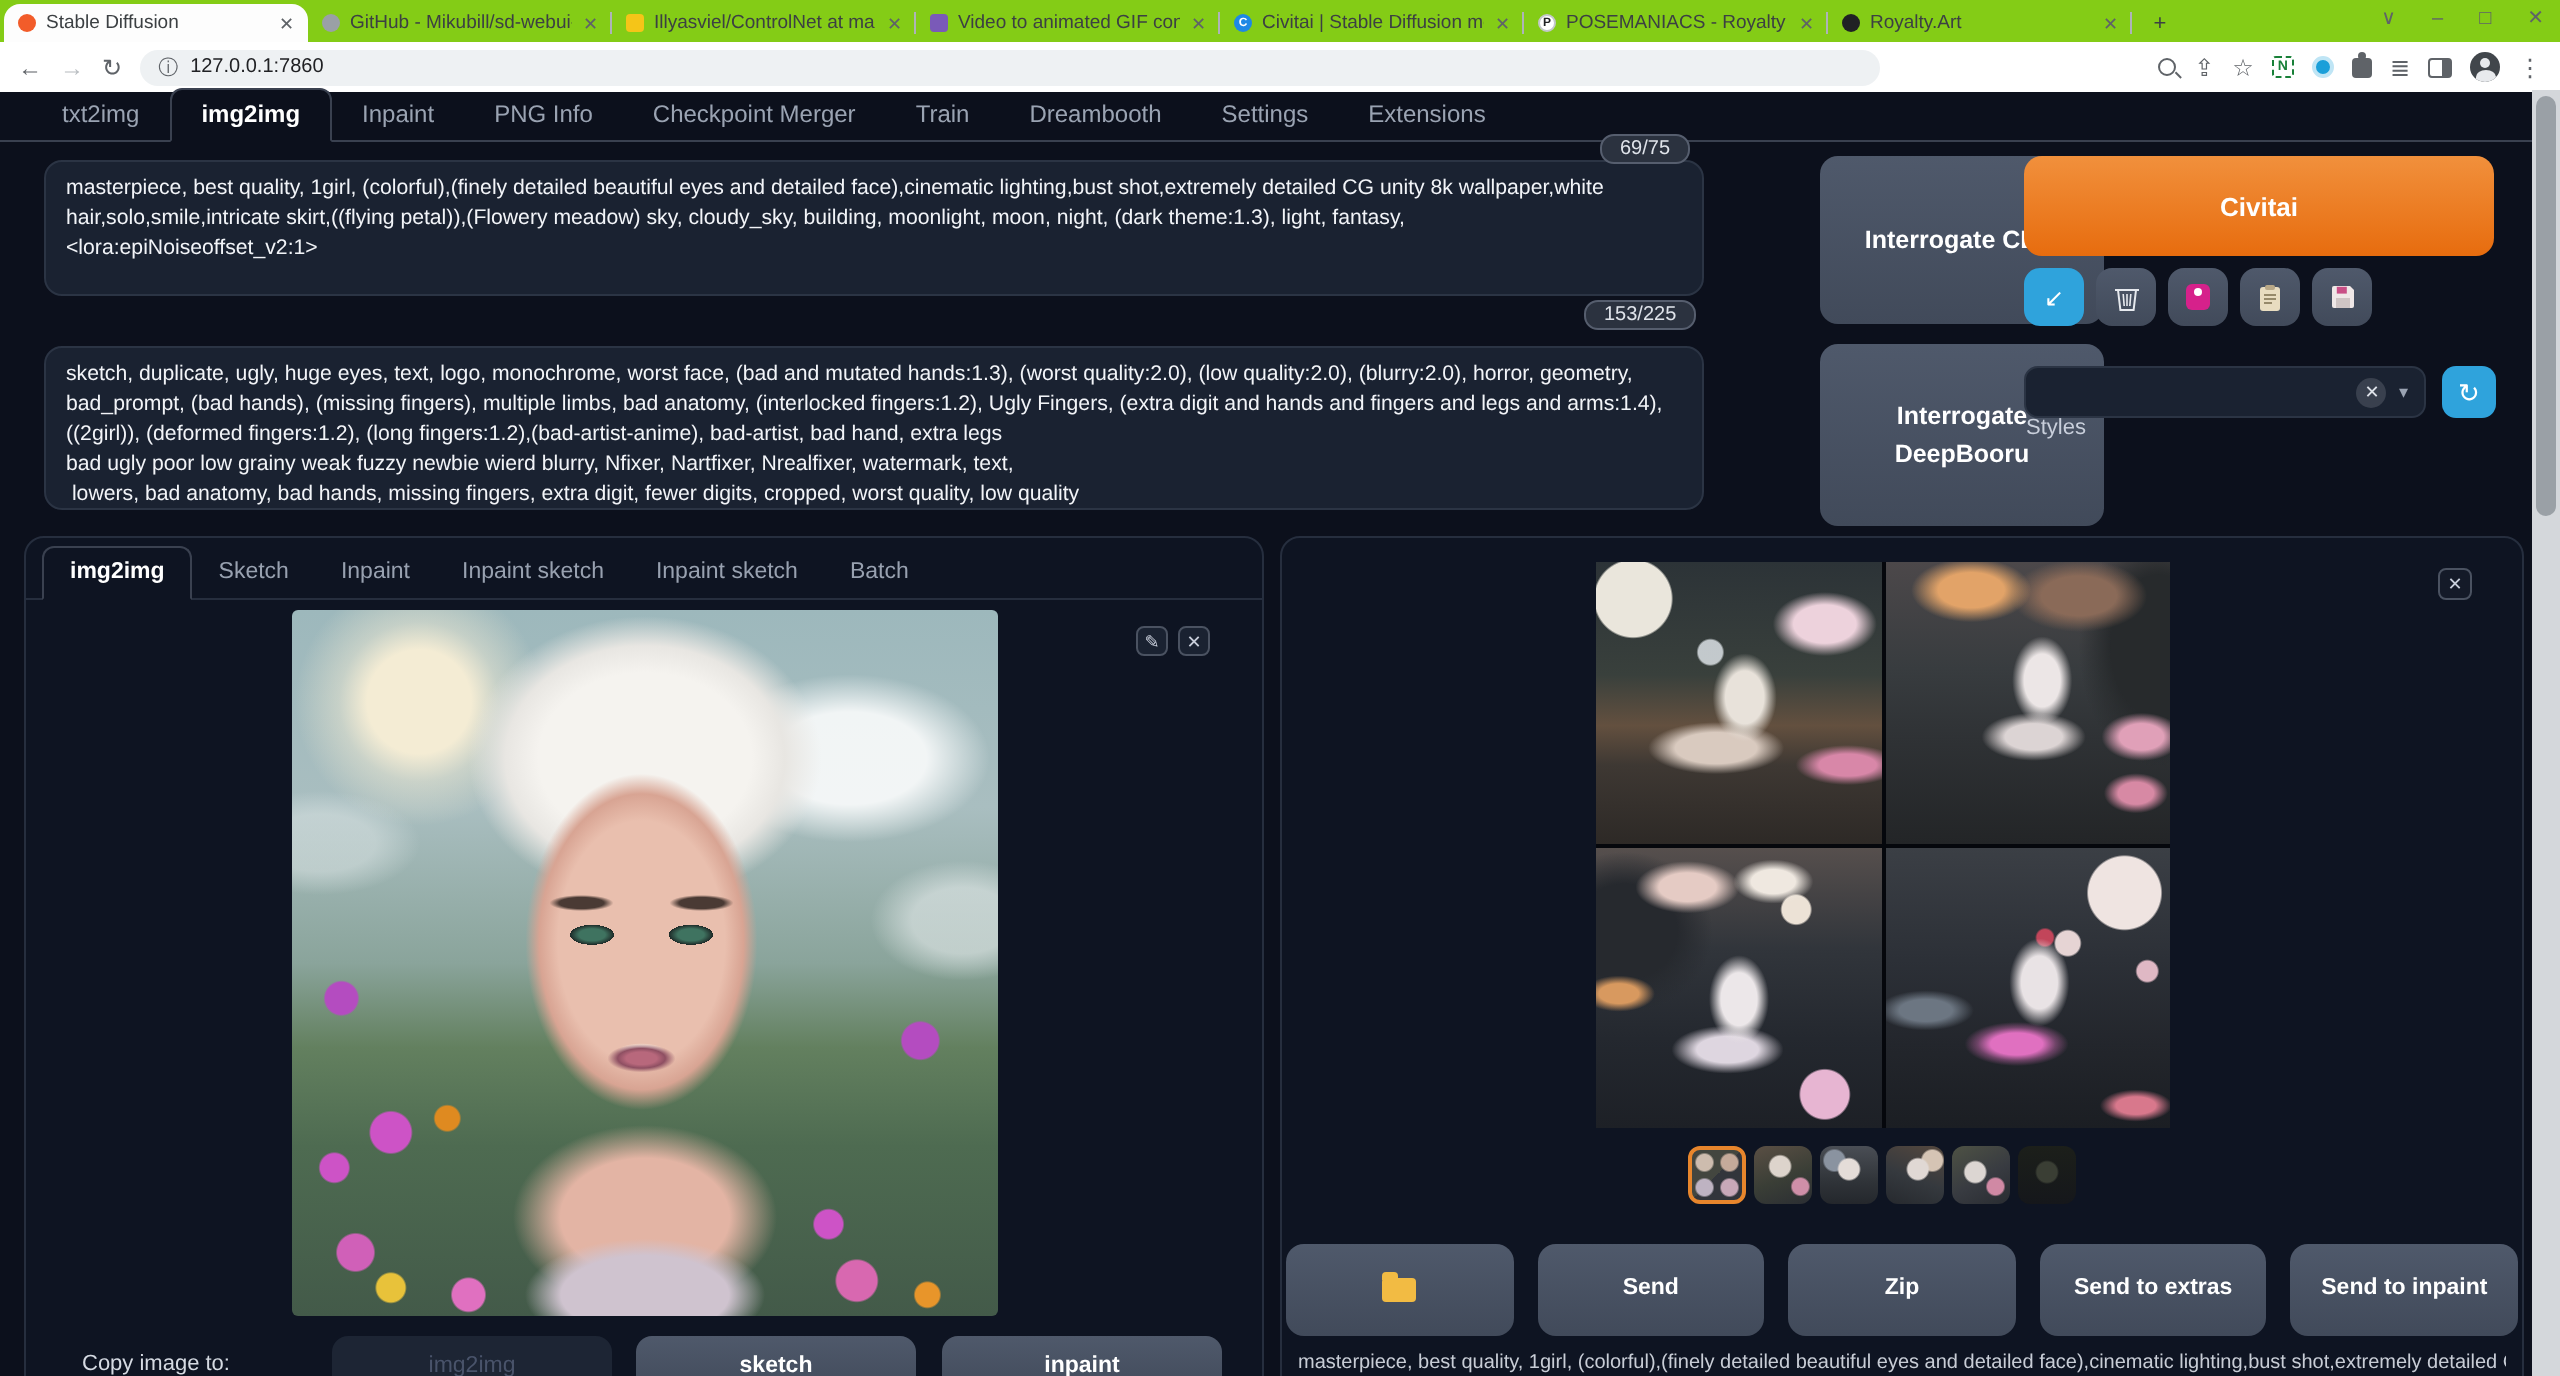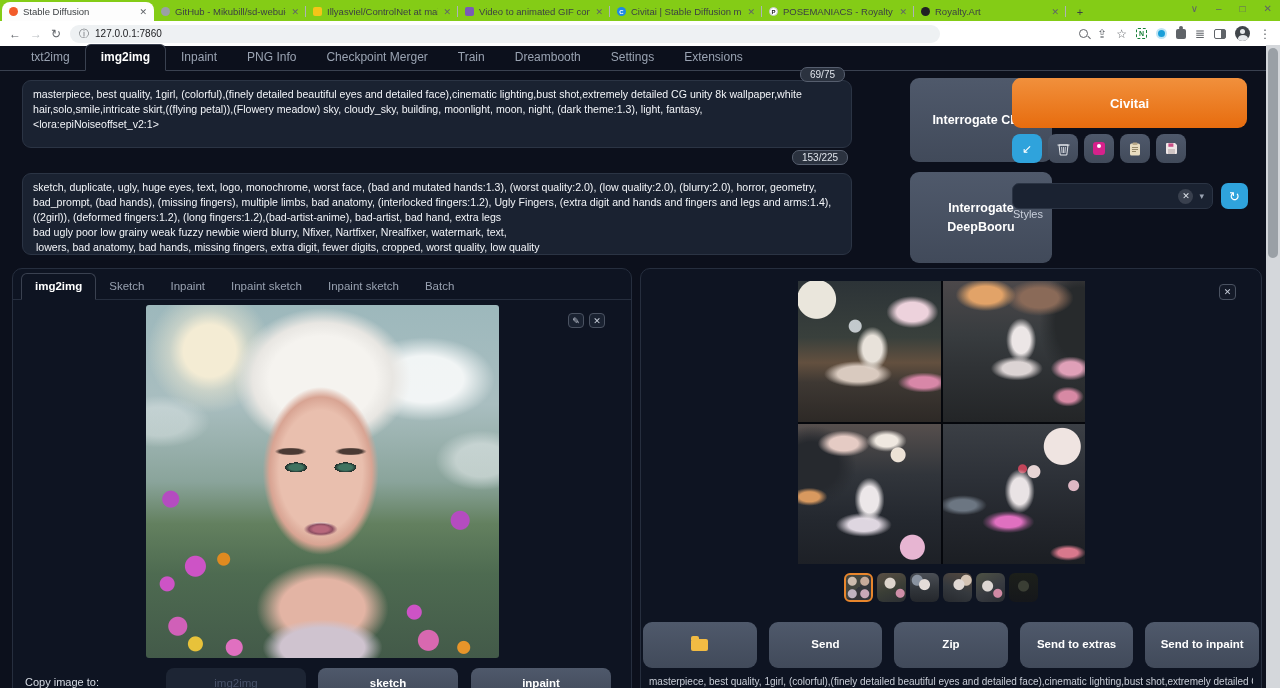--- a/index.html
+++ b/index.html
@@ -160,21 +160,21 @@
   #t6 { background: radial-gradient(circle at 50% 45%, #3a3e34 0 5px, transparent 6px), linear-gradient(180deg, #1c1f1a 0%, #15171b 100%); }
 
   .gal-buttons { position:absolute; left:1px; top:353px; width:618px; display:flex; gap:12px; padding:0 1px; }
   .gal-btn { flex:1; height:46px; border-radius:9px; background:linear-gradient(180deg,#4f596b,#414a5a); color:#fff; font-weight:bold; font-size:11.5px; display:flex; align-items:center; justify-content:center; text-align:center; line-height:1.35; padding:2px 6px; }
   .folder-ic { width:17px; height:12px; background:#f2bb43; border-radius:2px; position:relative; }
   .folder-ic::before { content:""; position:absolute; top:-3px; left:0; width:8px; height:4px; background:#f2bb43; border-radius:2px 2px 0 0; }
   .gal-info { position:absolute; left:8px; top:407px; width:604px; font-size:10px; color:#c8cdd6; white-space:nowrap; overflow:hidden; }
 
   
   .copy-row { position:absolute; left:0; top:399px; width:618px; }
-  .copy-label { position:absolute; left:12px; top:8px; font-size:11px; color:#d5dae2; }
+  .copy-label { position:absolute; left:28px; top:8px; font-size:11px; color:#d5dae2; }
   .copy-btn { position:absolute; top:0; width:140px; height:30px; border-radius:8px; background:linear-gradient(180deg,#4f596b,#414a5a); color:#fff; font-weight:bold; font-size:11.5px; display:flex; align-items:center; justify-content:center; }
   .copy-btn.disabled { background:#1d2534; color:#49536a; font-weight:normal; }
   #copy-img2img { left:153px; }
   #copy-sketch { left:305px; }
   #copy-inpaint { left:458px; }
 
   
   .scrollbar { position:absolute; right:0; top:45px; width:14px; height:643px; background:#d4d7db; }
   .scroll-thumb { position:absolute; left:2px; top:3px; width:10px; height:210px; background:#9aa0a6; border-radius:5px; }
 </style>

